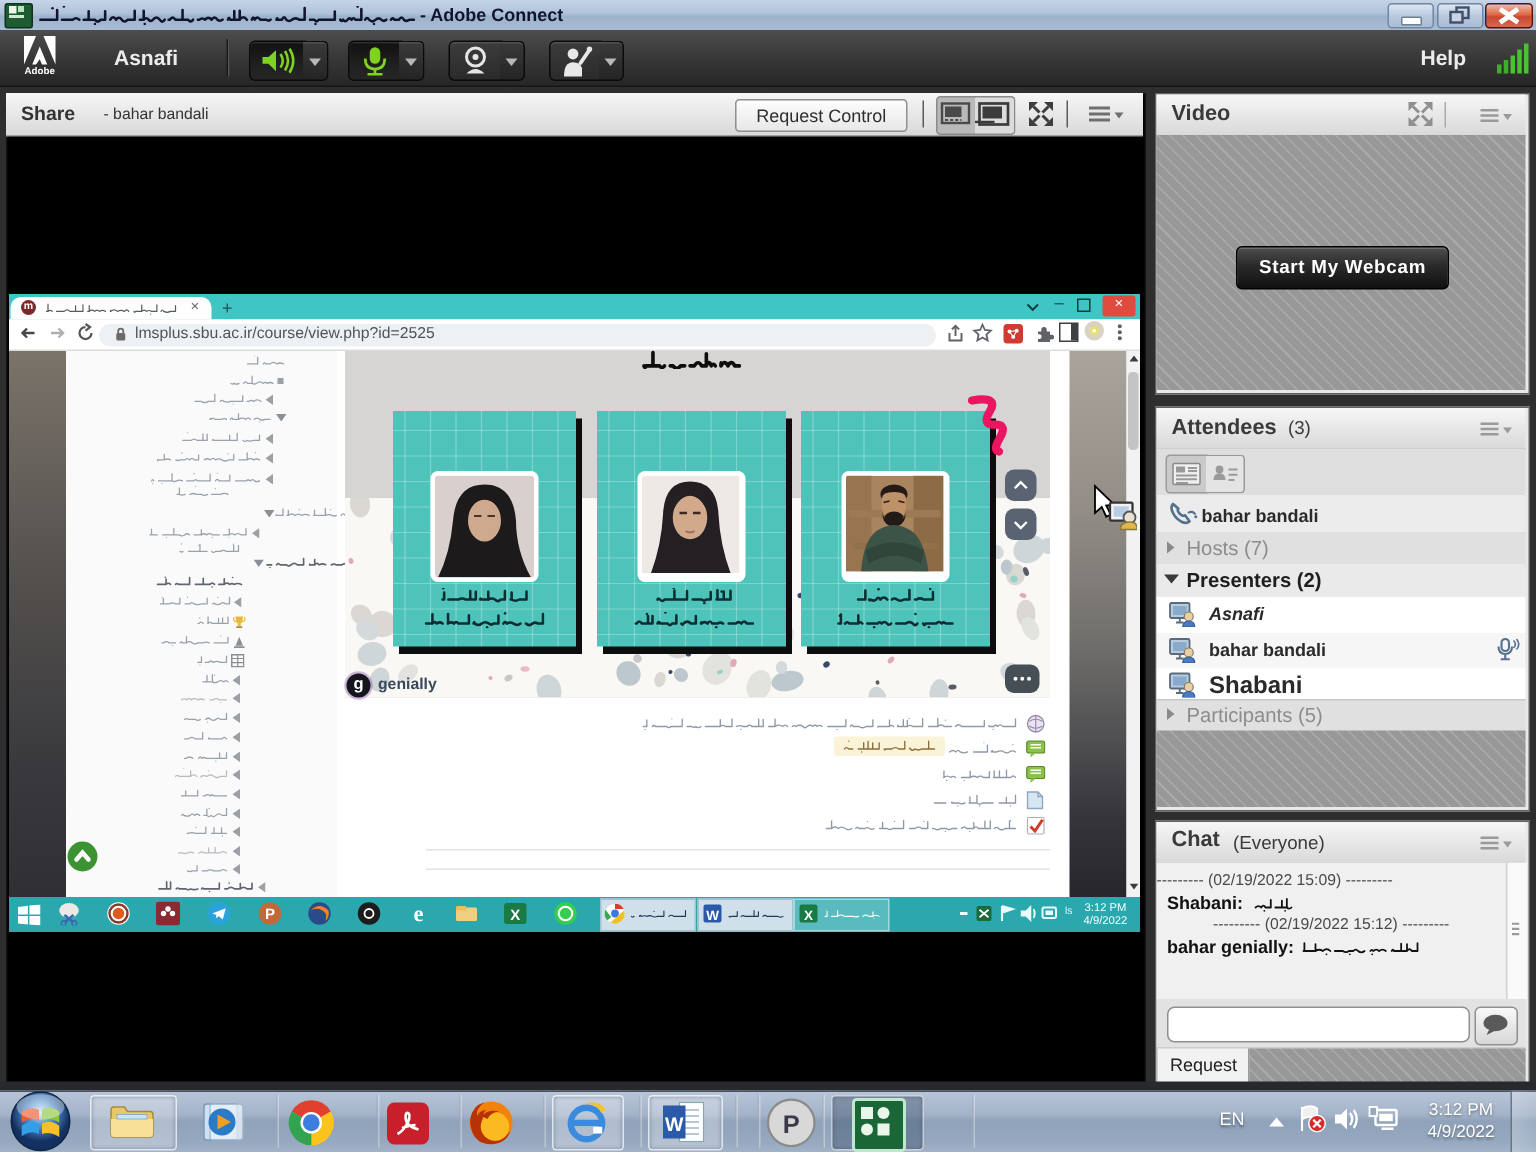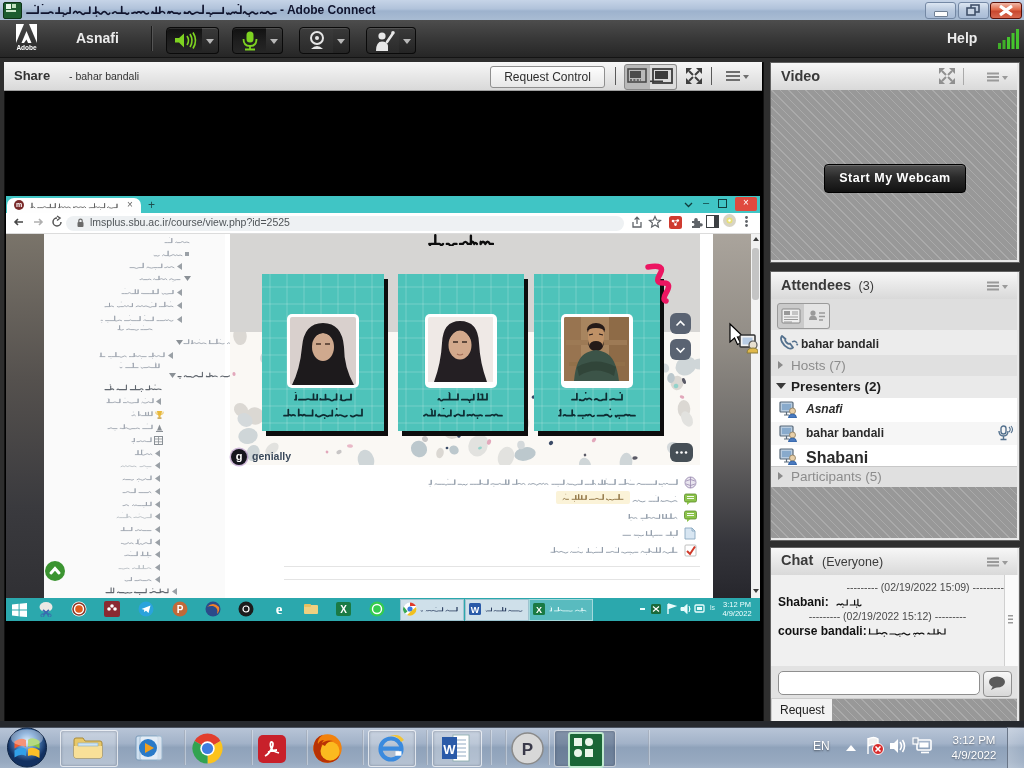--- a/index.html
+++ b/index.html
@@ -1365,32 +1365,32 @@
 <div style="position:absolute;left:822px;top:555px;font-size:12.5px;color:#3a3a3a">(Everyone)</div>
 <div style="position:absolute;left:985px;top:556px;width:26px;height:14px">
     <svg width="26" height="14" style="display:block">
       <g stroke="#9a9a9a" stroke-width="1.8">
         <path d="M2,2.5 L14,2.5 M2,6 L14,6 M2,9.5 L14,9.5"></path>
       </g>
       <path d="M17,5 L23,5 L20,9 Z" fill="#9a9a9a"></path>
     </svg>
   </div>
 <div style="position:absolute;left:771px;top:575px;width:233px;height:91px;background:#f0f0f0"></div>
-<div style="position:absolute;left:771px;top:581px;width:233px;text-align:right;font-size:10.5px;color:#4a4a4a">--------- (02/19/2022 15:09) ---------</div>
+<div style="position:absolute;left:771px;top:581px;width:233px;text-align:left;font-size:10.5px;color:#4a4a4a">--------- (02/19/2022 15:09) ---------</div>
 <div style="position:absolute;left:778px;top:595px;font-size:12px;font-weight:bold;color:#111">Shabani:</div>
 <div style="position:absolute;left:836px;top:598px">
     <svg width="26" height="10" viewBox="0 0 26 10" style="display:block">
       <path d="M25.0,7.0Q23.5,8.6 21.9,7.0L21.9,1.3 L21.9,7.0 L18.6,7.0L18.6,2.4 L18.6,7.0 L15.8,7.0L14.2,7.0" fill="none" stroke="#111" stroke-width="1.2" stroke-linecap="round" stroke-linejoin="round"></path>
       <path d="M11.2,7.0L11.2,1.9 L11.2,7.0 L7.6,7.0Q6.3,4.6 4.9,7.0Q2.9,5.2 1.0,7.0" fill="none" stroke="#111" stroke-width="1.2" stroke-linecap="round" stroke-linejoin="round"></path>
       <circle cx="20.7" cy="9.2" r="0.60" fill="#111"></circle>
       <circle cx="6.9" cy="9.2" r="0.60" fill="#111"></circle>
     </svg>
   </div>
 <div style="position:absolute;left:771px;top:610px;width:233px;text-align:center;font-size:10.5px;color:#4a4a4a">--------- (02/19/2022 15:12) ---------</div>
-<div style="position:absolute;left:778px;top:624px;font-size:12px;font-weight:bold;color:#111">course bandali:</div>
+<div style="position:absolute;left:778px;top:624px;font-size:12px;font-weight:bold;color:#111">bahar genially:</div>
 <div style="position:absolute;left:868px;top:627px">
     <svg width="78" height="10" viewBox="0 0 78 10" style="display:block">
       <path d="M77.0,7.0L77.0,1.8 L77.0,7.0 L73.2,7.0Q71.6,4.4 70.0,7.0L70.0,2.5 L70.0,7.0 L66.1,7.0L66.1,2.1 L66.1,7.0 L61.4,7.0Q60.6,5.3 59.8,7.0" fill="none" stroke="#111" stroke-width="1.2" stroke-linecap="round" stroke-linejoin="round"></path>
       <path d="M55.9,7.0Q53.7,5.1 51.4,7.0Q49.5,5.2 47.5,7.0Q46.5,5.5 45.6,7.0" fill="none" stroke="#111" stroke-width="1.2" stroke-linecap="round" stroke-linejoin="round"></path>
       <path d="M41.7,7.0Q39.6,8.8 37.4,7.0Q35.8,5.2 34.2,7.0L31.4,7.0Q29.3,8.6 27.2,7.0L24.3,7.0L21.9,7.0" fill="none" stroke="#111" stroke-width="1.2" stroke-linecap="round" stroke-linejoin="round"></path>
       <path d="M18.9,7.0Q16.4,4.4 13.9,7.0Q11.5,5.3 9.0,7.0L9.0,2.4 L9.0,7.0 L4.6,7.0L1.6,7.0L1.6,1.8 L1.6,7.0 L1.0,7.0" fill="none" stroke="#111" stroke-width="1.2" stroke-linecap="round" stroke-linejoin="round"></path>
       <circle cx="46.8" cy="9.2" r="0.60" fill="#111"></circle>
       <circle cx="31.9" cy="9.2" r="0.60" fill="#111"></circle>
       <circle cx="16.3" cy="9.2" r="0.60" fill="#111"></circle>
     </svg>

